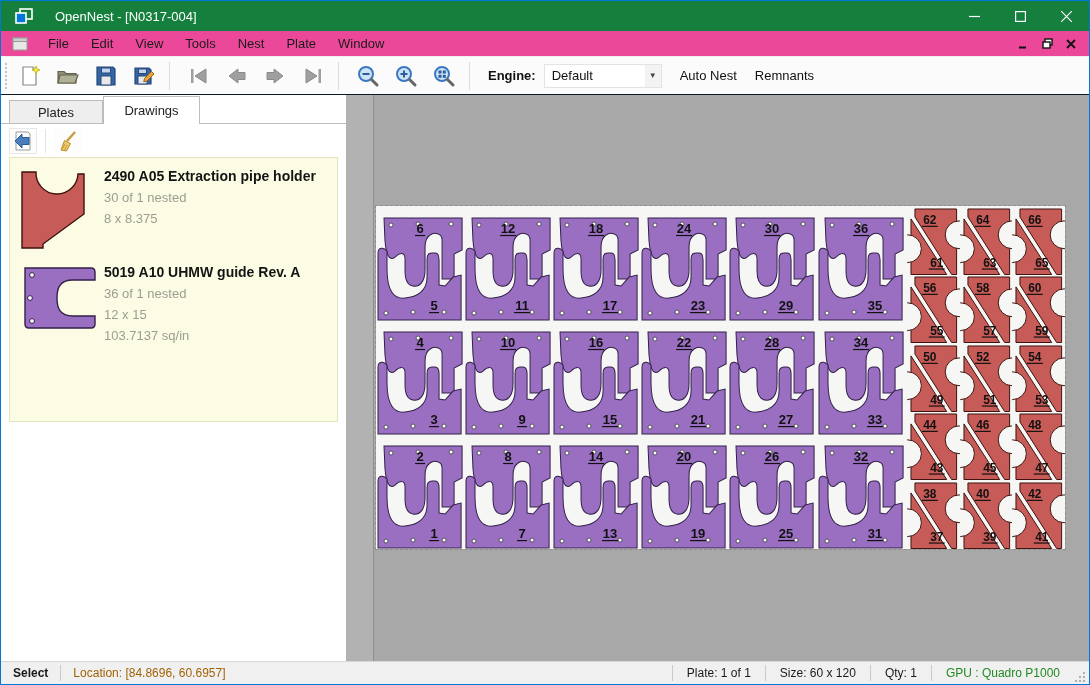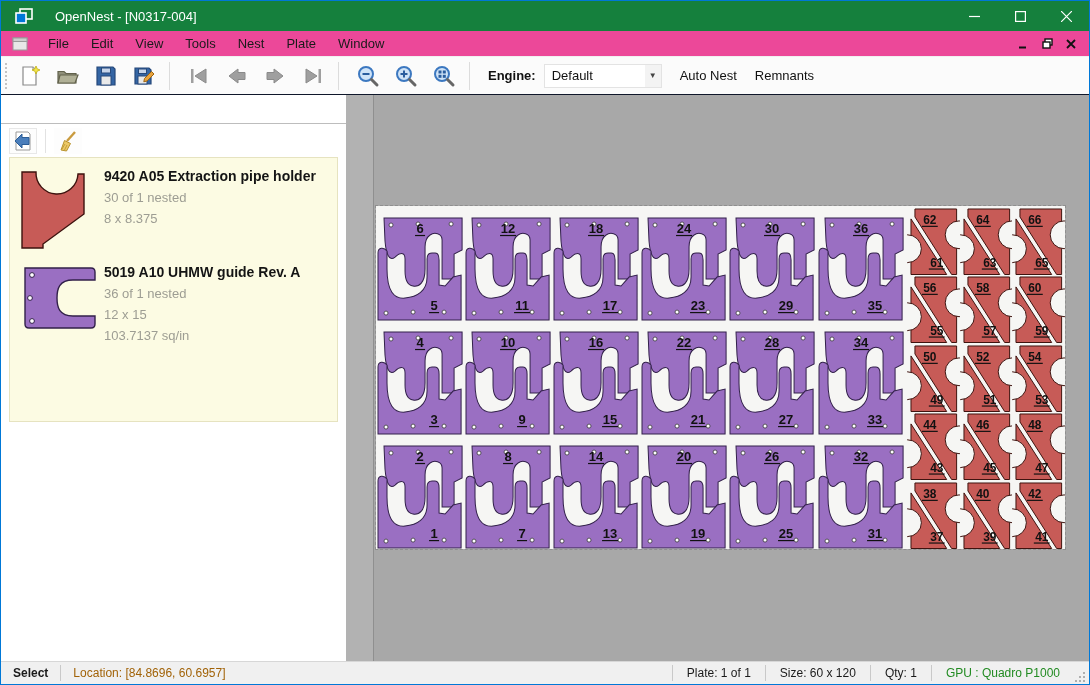--- a/index.html
+++ b/index.html
@@ -212,20 +212,24 @@
     <span class="engine-label">Engine:</span>
     <div class="engine-combo">
       <span>Default</span>
       <span class="combo-arrow">▼</span>
     </div>
     <span class="flat-btn">Auto Nest</span>
     <span class="flat-btn">Remnants</span>
   </div>
 
   <div class="leftpanel">
+    <div class="tabstrip">
+      <div class="tab plates">Plates</div>
+      <div class="tab drawings">Drawings</div>
+    </div>
     <div class="tabstrip-line"></div>
     <div class="panel-toolbar">
       <div class="ptool-btn">
         <svg width="22" height="22" viewBox="0 0 22 22">
           <path d="M4,2 L16,2 L18,4 L18,20 L4,20 Z" fill="#fff" stroke="#9a9a9a" stroke-width="1"></path>
           <path d="M17,7.5 L10,7.5 L10,4 L3,11 L10,18 L10,14.5 L17,14.5 Z" fill="#4a7ebb" stroke="#2b5d96" stroke-width="1"></path>
         </svg>
       </div>
       <div class="ptool-sep"></div>
       <div class="ptool-btn no-border">
@@ -239,21 +243,21 @@
 
     <div class="draw-list">
 
       <div class="draw-entry">
         <div class="thumb-box">
           <svg width="66" height="80" viewBox="0 0 66 80">
             <path d="M2,2 L16,2 A21,21 0 0 0 58,4 L64,4 L64,44 L23,74 L23,78 L2,78 Z" stroke="#3d120e" stroke-width="1.4" fill="#c75b57"></path>
           </svg>
         </div>
         <div class="entry-text">
-          <div class="entry-title">9420 A05 Extraction pipe holder</div>
+          <div class="entry-title">2490 A05 Extraction pipe holder</div>
           <div class="entry-meta">30 of 1 nested</div>
           <div class="entry-meta">8 x 8.375</div>
         </div>
       </div>
 
       <div class="draw-entry">
         <div class="thumb-box">
           <svg width="76" height="64" viewBox="0 0 76 64">
             <path d="M5,2 L71,2 Q75,2 75,6 L75,14 L53,14 C39,14 37,23 37,32 C37,41 39,50 53,50 L75,50 L75,58 Q75,62 71,62 L9,62 Q5,62 5,58 Z" stroke="#32204a" stroke-width="1.4" fill="#9a6fc2"></path>
             <circle cx="12" cy="9" r="2.4" fill="#fff" stroke="#32204a"></circle>

